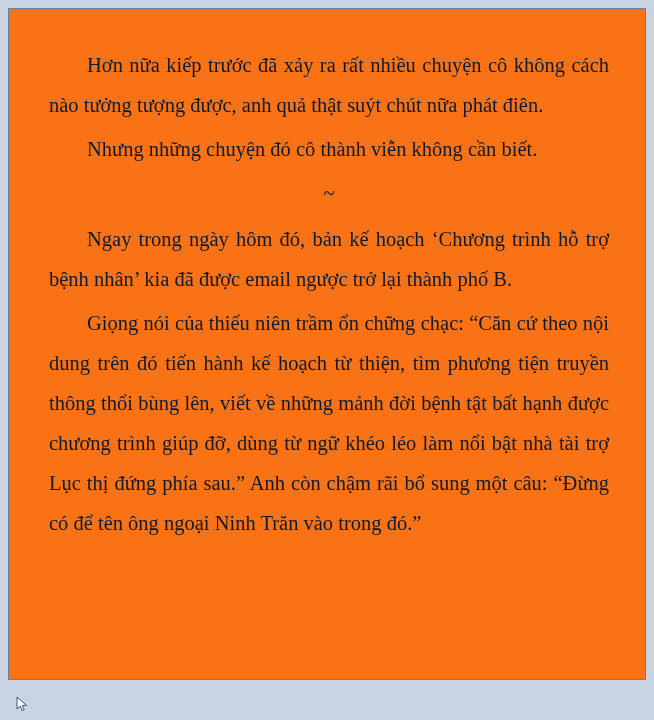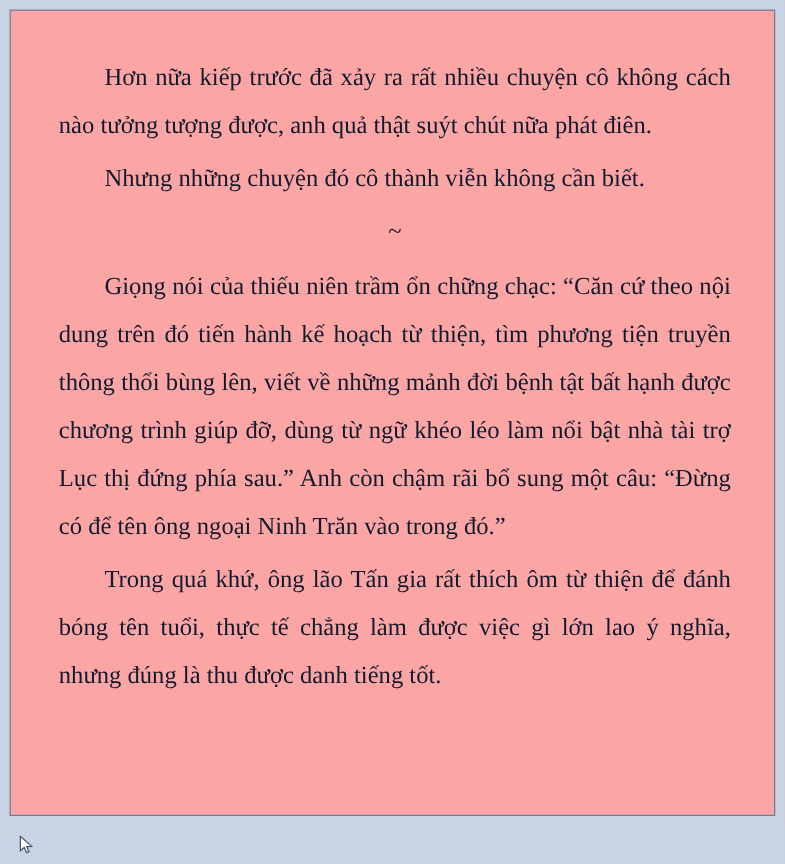--- a/index.html
+++ b/index.html
@@ -12,21 +12,21 @@
     background: #c8d4e4;
     font-family: "Liberation Serif", serif;
     overflow: hidden;
   }
   #page {
     position: absolute;
     left: 8px;
     top: 8px;
     width: 638px;
     height: 672px;
-    background: #fca5a5;
+    background: #f97316;
     border: 1px solid #6a7fa0;
     box-sizing: border-box;
     overflow: hidden;
   }
   #content {
     position: absolute;
     left: 40px;
     top: 36px;
     width: 560px;
   }
@@ -71,22 +71,22 @@
   }
 </style>
 </head>
 <body>
 
 <div id="page">
   <div id="content">
     <p class="para">Hơn nữa kiếp trước đã xảy ra rất nhiều chuyện cô không cách nào tưởng tượng được, anh quả thật suýt chút nữa phát điên.</p>
     <p class="para">Nhưng những chuyện đó cô thành viễn không cần biết.</p>
     <p class="divider">~</p>
+    <p class="para spacer-top">Ngay trong ngày hôm đó, bản kế hoạch ‘Chương trình hỗ trợ bệnh nhân’ kia đã được email ngược trở lại thành phố B.</p>
     <p class="para">Giọng nói của thiếu niên trầm ổn chững chạc: “Căn cứ theo nội dung trên đó tiến hành kế hoạch từ thiện, tìm phương tiện truyền thông thổi bùng lên, viết về những mảnh đời bệnh tật bất hạnh được chương trình giúp đỡ, dùng từ ngữ khéo léo làm nổi bật nhà tài trợ Lục thị đứng phía sau.” Anh còn chậm rãi bổ sung một câu: “Đừng có để tên ông ngoại Ninh Trăn vào trong đó.”</p>
-    <p class="para">Trong quá khứ, ông lão Tấn gia rất thích ôm từ thiện để đánh bóng tên tuổi, thực tế chẳng làm được việc gì lớn lao ý nghĩa, nhưng đúng là thu được danh tiếng tốt.</p>
   </div>
 </div>
 
 <div id="bottom-bar">
   <span id="cursor-icon">
     <svg width="18" height="18" viewBox="0 0 18 18" xmlns="http://www.w3.org/2000/svg">
       <path d="M3 1 L3 13 L6.2 10.2 L8.2 14.6 L10.2 13.7 L8.2 9.5 L12.4 9.3 Z" fill="#ffffff" stroke="#44506a" stroke-width="1"></path>
     </svg>
   </span>
 </div>

